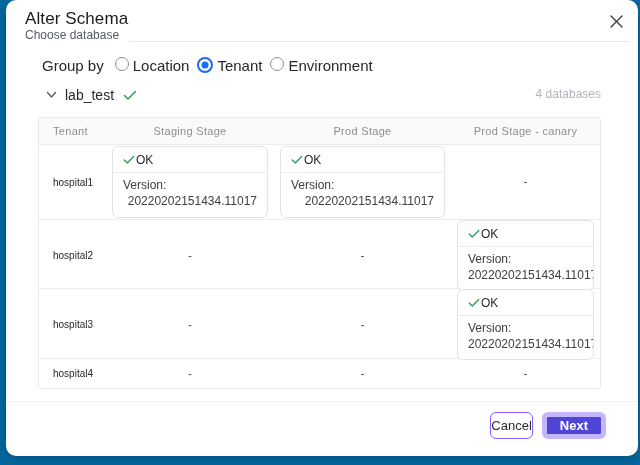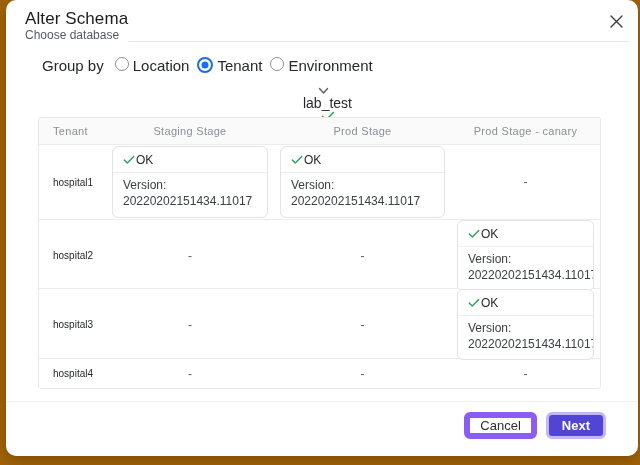--- a/index.html
+++ b/index.html
@@ -1,19 +1,19 @@
 <!DOCTYPE html>
 <html><head>
 <meta charset="utf-8">
 <style>
   * { margin: 0; padding: 0; box-sizing: border-box; }
   html, body { width: 640px; height: 465px; font-family: "Liberation Sans", sans-serif; }
   .page {
     position: relative; width: 640px; height: 465px;
-    background: #a16207; overflow: hidden;
+    background: #0369a1; overflow: hidden;
   }
   .modal {
     position: absolute; left: 6px; top: 0; width: 632px; height: 456px;
     background: #ffffff; border-radius: 10px;
     box-shadow: 0 4px 14px rgba(0,0,0,0.22);
   }
   
   .title {
     position: absolute; left: 19px; top: 9px;
     font-size: 17px; font-weight: 500; color: #1c1c1c; letter-spacing: 0.1px;
@@ -46,21 +46,21 @@
     width: 16px; height: 16px; border: 2.5px solid #1b6cf2;
   }
   .radio-option.checked .radio-circle::after {
     content: ""; position: absolute; left: 50%; top: 50%;
     width: 7px; height: 7px; border-radius: 50%; background: #1b6cf2;
     transform: translate(-50%, -50%);
   }
   
   .db-row {
     position: absolute; left: 40px; right: 37px; top: 87px;
-    display: flex; align-items: center; flex-direction: column;
+    display: flex; 
   }
   .chev { display: flex; align-items: center; color: #5a5e63; cursor: pointer; }
   .db-name { margin-left: 8px; font-size: 14px; font-weight: 500; color: #26282b; }
   .db-check { margin-left: 9px; display: flex; align-items: center; }
   .db-count { margin-left: auto; font-size: 12px; color: #b1b4b8; }
   
   .db-table {
     position: absolute; left: 32px; top: 117px; width: 563px;
     border: 1px solid #e9e9e9; border-radius: 3px; background: #fff;
   }
@@ -81,37 +81,37 @@
   .r1 { height: 75px; } .r2 { height: 69px; } .r3 { height: 70px; } .r4 { height: 30px; }
   
   .status-card {
     width: calc(100% - 12px); margin: 0 6px;
     background: #fff; border: 1px solid #e3e3e3; border-radius: 6px;
     font-size: 12px; color: #26282b; text-align: left; overflow: hidden;
   }
   .card-status { display: flex; align-items: center; gap: 1px; padding: 6px 10px 5px; }
   .card-divider { height: 1px; background: #ededed; }
   .card-version { padding: 5px 10px 7px; line-height: 1.3; color: #3c4043; }
-  .card-version .ver-num { color: #3c4043; }
+  .card-version .ver-num { color: #3c4043; text-align: right; }
   
   .footer-divider { position: absolute; left: 0; right: 0; top: 401px; height: 1px; background: #f0f0f0; }
   .footer {
     position: absolute; right: 32px; top: 412px;
     display: flex; gap: 9px; align-items: center;
   }
   .btn {
     height: 27px; border-radius: 6px; font-size: 13px;
     display: flex; align-items: center; justify-content: center;
     cursor: pointer; font-family: "Liberation Sans", sans-serif;
   }
   .btn-cancel {
-    background: #fff; border: 6px solid #8b5cf6; color: #2b2e31; padding: 0 10px;
+    background: #fff; border: 1px solid #8b5cf6; color: #2b2e31; padding: 0 0;
   }
   .btn-next {
-    background: #5145d6; border: 3px solid #c4b5fd; color: #ffffff;
+    background: #5145d6; border: 5px solid #c4b5fd; color: #ffffff;
     font-weight: 700; padding: 0 13px;
   }
 </style>
 </head>
 <body>
 
 <div class="page">
   <div class="modal">
 
     <div class="title">Alter Schema</div>

